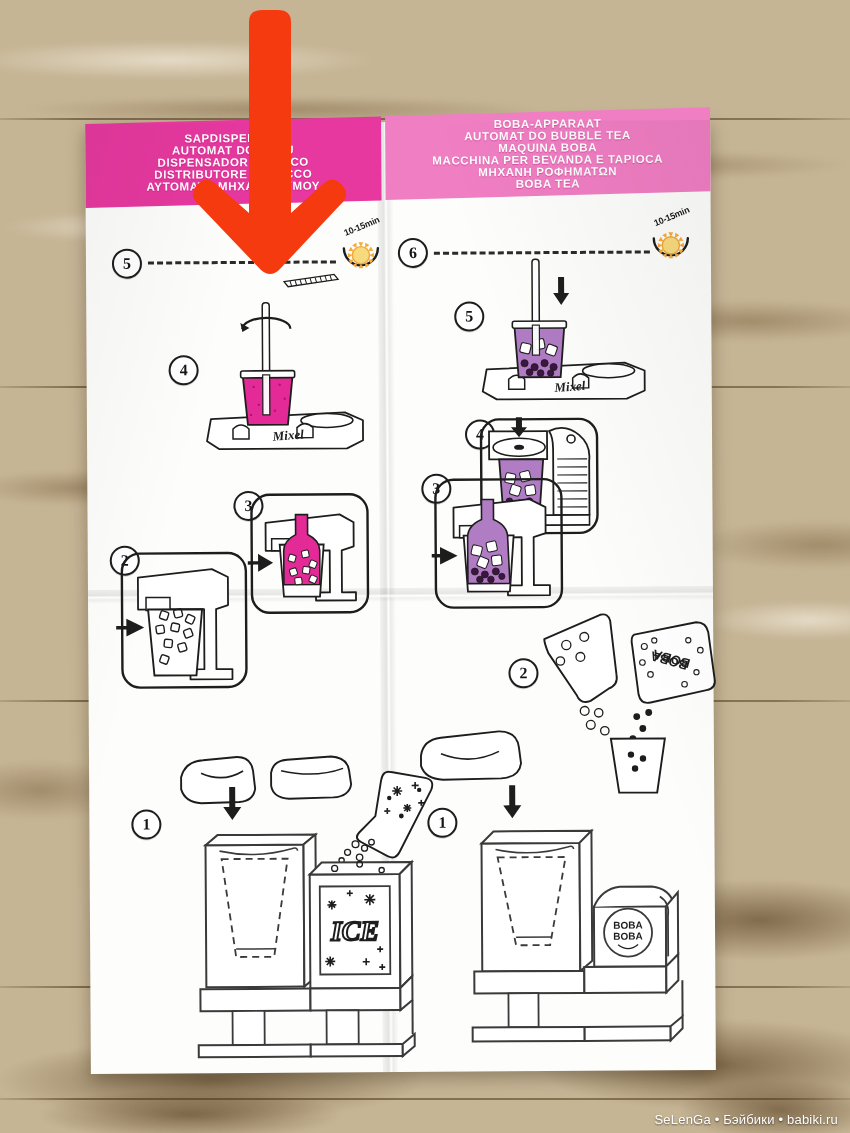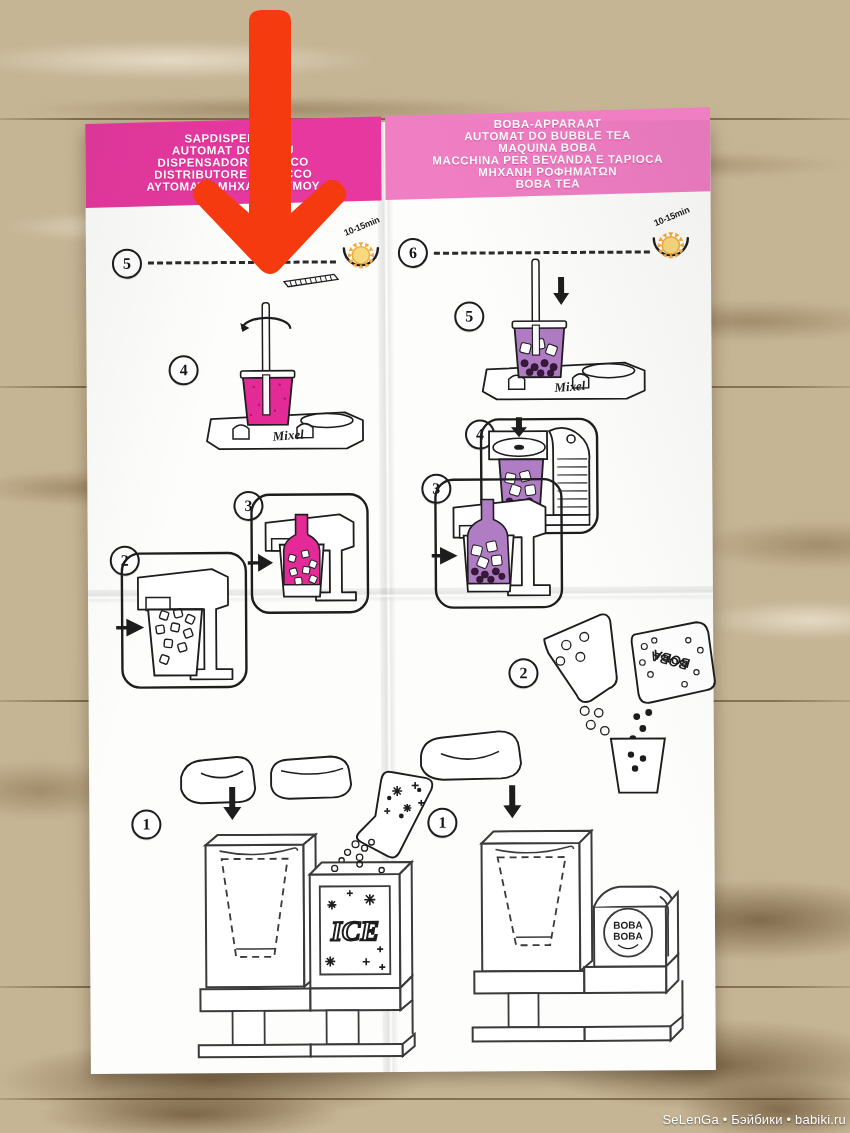--- a/index.html
+++ b/index.html
@@ -96,21 +96,21 @@
     font-size:9px;font-weight:700;color:#1b1b1b;transform:rotate(-22deg);
     font-family:"Liberation Sans",sans-serif;letter-spacing:-.2px;}
 
   .art{position:absolute;}
   svg{display:block;overflow:visible;}
 
   
   #redarrow{position:absolute;left:205px;top:8px;width:130px;height:275px;pointer-events:none;}
 
   
-  #watermark{position:absolute;right:4px;bottom:6px;
+  #watermark{position:absolute;right:12px;bottom:6px;
     color:#ffffff;font-size:13px;letter-spacing:.2px;
     text-shadow:0 1px 2px rgba(0,0,0,.55);font-family:"Liberation Sans",sans-serif;}
 </style>
 </head>
 <body>
 
 <div id="stage">
 
   <div class="wood"></div>
   <div class="plank" style="top:118px"></div>

